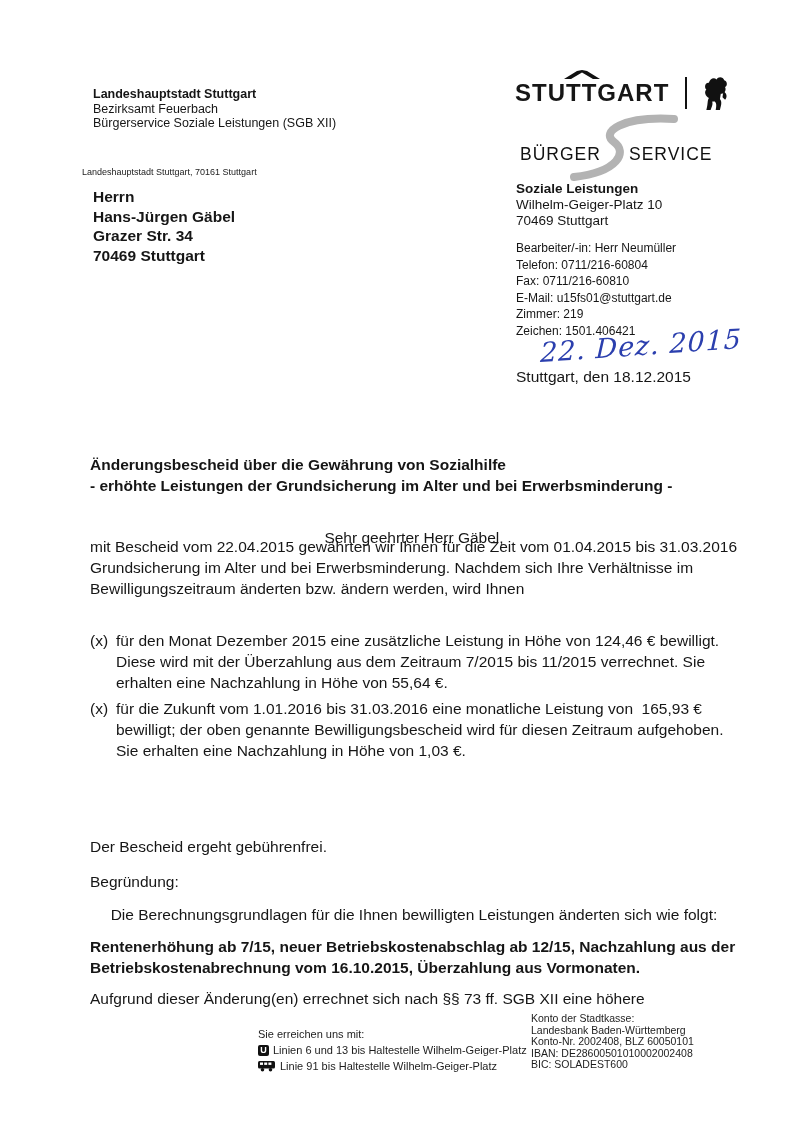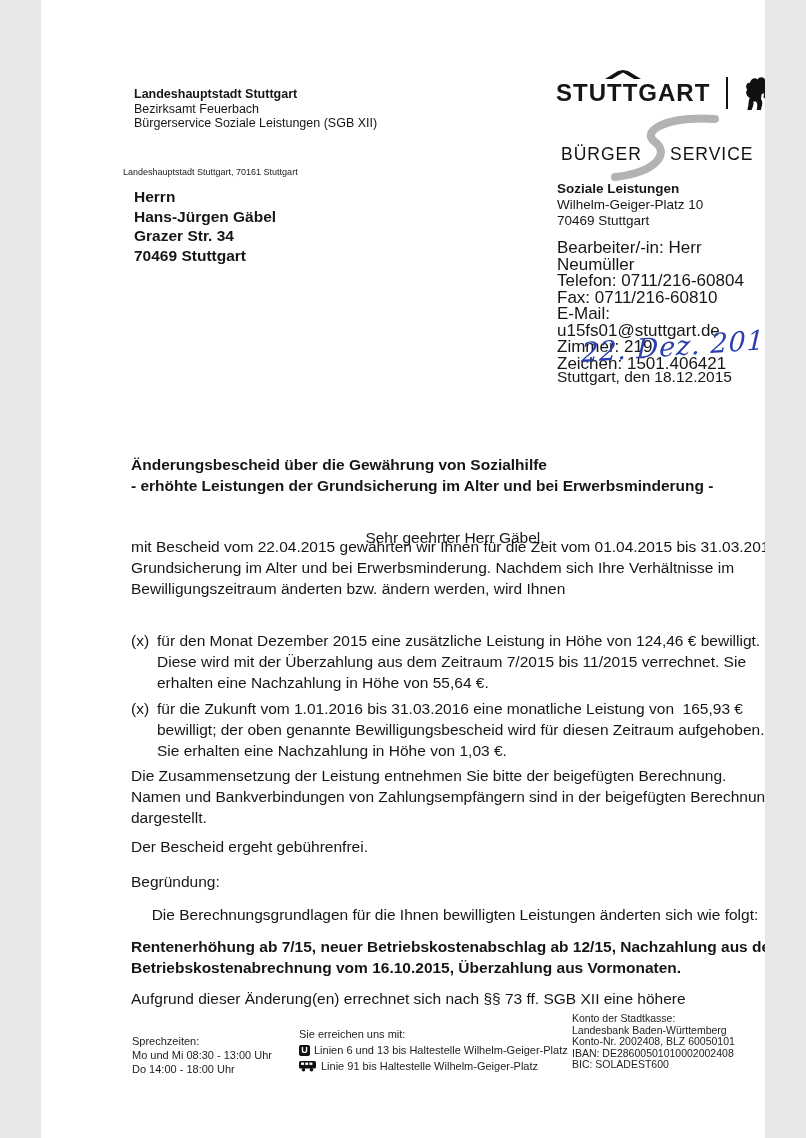--- a/index.html
+++ b/index.html
@@ -1,18 +1,18 @@
 <!DOCTYPE html>
 <html><head>
 <meta charset="utf-8">
 <style>
   html,body{margin:0;padding:0;background:#e8e8e8;}
   .page{
     position:relative;
-    width:724px;height:1138px;
+    width:806px;height:1138px;
     background:#ffffff;
     font-family:"Liberation Sans","DejaVu Sans",sans-serif;
     color:#161616;
     overflow:hidden;
     margin:0 auto;
   }
   .abs{position:absolute;}
   .bold{font-weight:bold;}
 
   
@@ -29,21 +29,21 @@
 
   
   .bslogo{left:512px;top:118px;width:210px;height:62px;}
   .bslogo .swoosh{position:absolute;left:58px;top:-4px;width:110px;height:68px;}
   .bslogo .bs-text{position:absolute;top:26px;left:0;width:100%;font-size:17.5px;letter-spacing:1px;color:#111;}
   .bs-buerger{position:absolute;left:8px;top:0;}
   .bs-service{position:absolute;left:117px;top:0;}
 
   
   .office{left:516px;top:181px;font-size:13.5px;line-height:16px;}
-  .contact{left:516px;top:240px;font-size:17px;line-height:16.5px;}
+  .contact{left:516px;top:240px;font-size:12px;line-height:16.5px;}
   .handwriting{
     left:540px;top:330px;
     font-family:"DejaVu Serif",serif;
     font-style:italic;
     font-size:27px;
     color:#2b3fae;
     transform:rotate(-4deg) skewX(-6deg);
     letter-spacing:1px;
     white-space:nowrap;
   }
@@ -158,37 +158,31 @@
   <div class="abs bodycol item1 citem">
     <span class="marker">(x)</span>
     <div class="itext">für den Monat Dezember 2015 eine zusätzliche Leistung in Höhe von 124,46 € bewilligt. Diese wird mit der Überzahlung aus dem Zeitraum 7/2015 bis 11/2015 verrechnet. Sie erhalten eine Nachzahlung in Höhe von 55,64 €.</div>
   </div>
 
   <div class="abs bodycol item2 citem">
     <span class="marker">(x)</span>
     <div class="itext">für die Zukunft vom 1.01.2016 bis 31.03.2016 eine monatliche Leistung von  165,93 € bewilligt; der oben genannte Bewilligungsbescheid wird für diesen Zeitraum aufgehoben. Sie erhalten eine Nachzahlung in Höhe von 1,03 €.</div>
   </div>
 
-  <div class="abs bodycol p2 hline">Die Zusammensetzung der Leistung entnehmen Sie bitte der beigefügten Berechnung. Namen und Bankverbindungen von Zahlungsempfängern sind in der beigefügten Berechnung dargestellt.</div>
 
   <div class="abs bodycol p3">Der Bescheid ergeht gebührenfrei.</div>
 
   <div class="abs bodycol p4">Begründung:</div>
 
   <div class="abs bodycol p5">Die Berechnungsgrundlagen für die Ihnen bewilligten Leistungen änderten sich wie folgt:</div>
 
   <div class="abs bodycol p6">Rentenerhöhung ab 7/15, neuer Betriebskostenabschlag ab 12/15, Nachzahlung aus der Betriebskostenabrechnung vom 16.10.2015, Überzahlung aus Vormonaten.</div>
 
   <div class="abs bodycol p7">Aufgrund dieser Änderung(en) errechnet sich nach §§ 73 ff. SGB XII eine höhere</div>
 
-  <div class="abs f-hours">
-    <div>Sprechzeiten:</div>
-    <div>Mo und Mi 08:30 - 13:00 Uhr</div>
-    <div>Do 14:00 - 18:00 Uhr</div>
-  </div>
 
   <div class="abs f-transit">
     <div>Sie erreichen uns mit:</div>
     <div class="t-line">
       <span class="ubahn">U</span>
       <span>Linien 6 und 13 bis Haltestelle Wilhelm-Geiger-Platz</span>
     </div>
     <div class="t-line">
       <svg class="busicon" width="18" height="11" viewBox="0 0 18 11">
         <rect x="0" y="0" width="17" height="7.5" rx="1.5" fill="#111"></rect>

